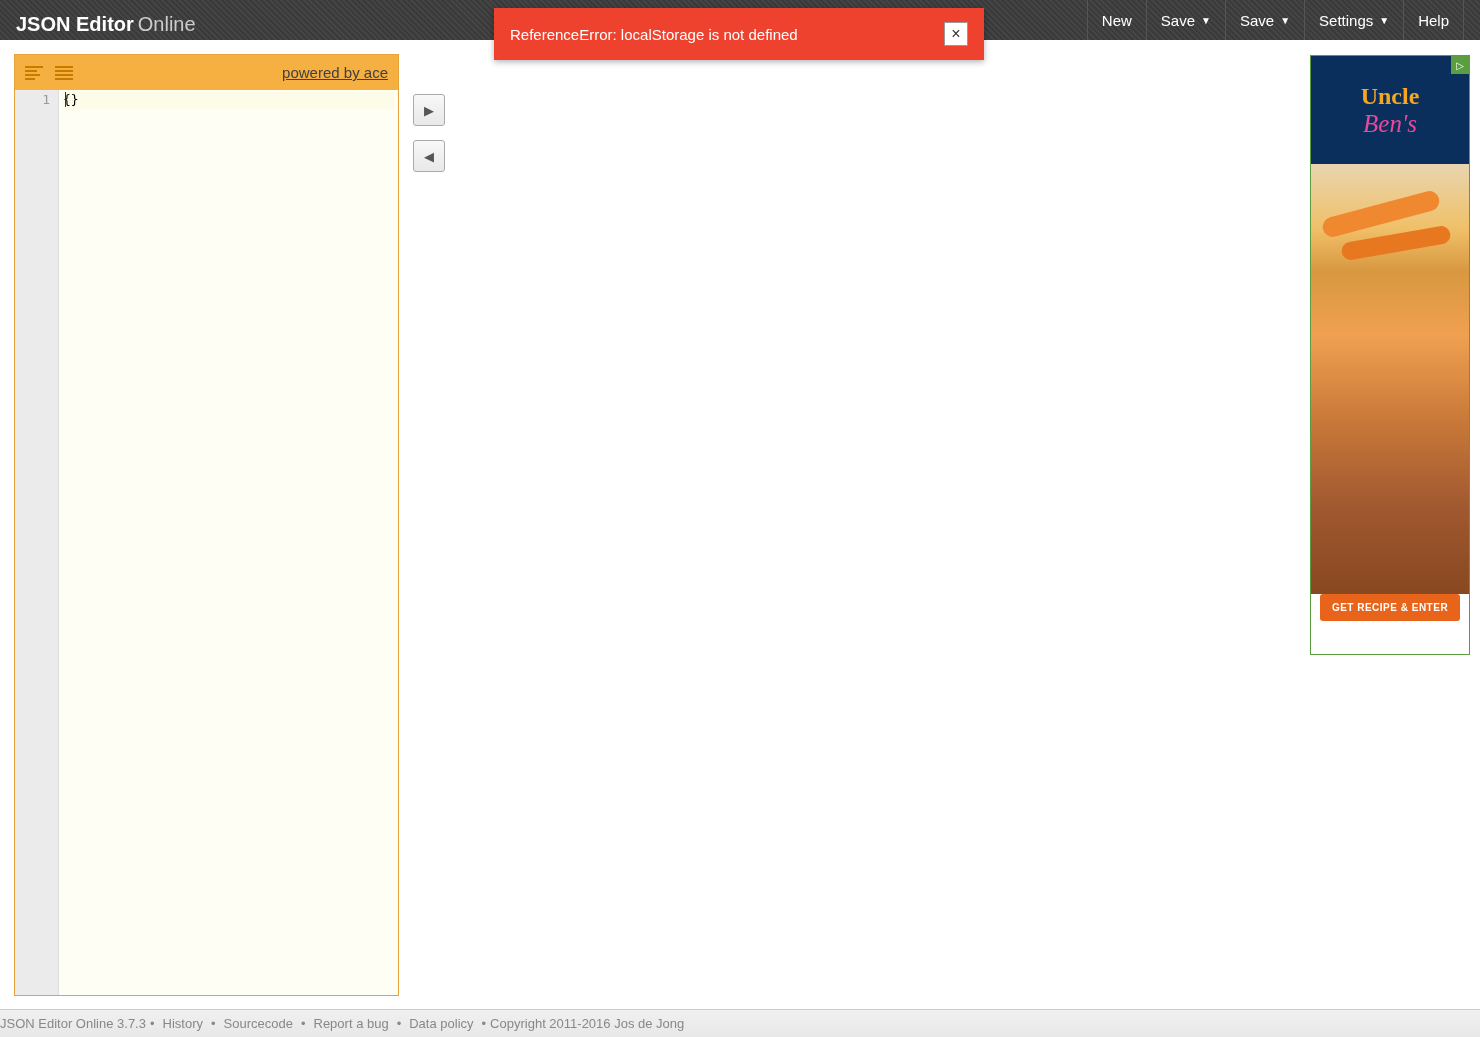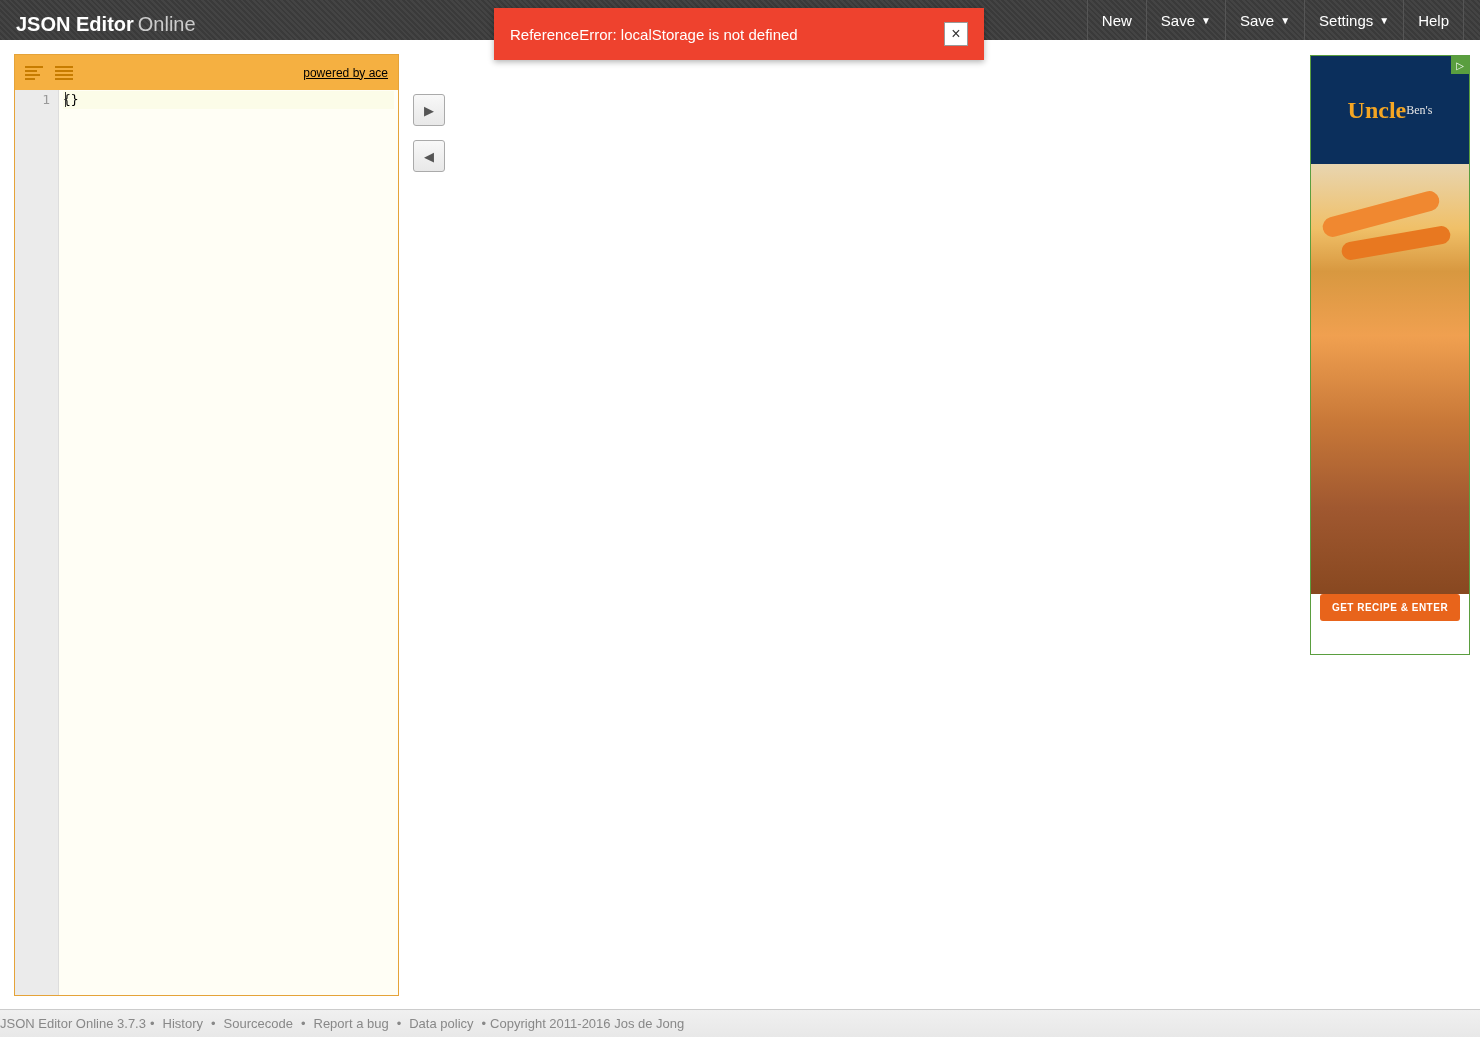--- a/index.html
+++ b/index.html
@@ -164,22 +164,22 @@
       gap: 2px;
     }
     
     .compact-icon span {
       width: 18px;
       height: 2px;
       background: #c77c00;
     }
     
     .powered-by {
-      color: #000000;
-      font-size: 12px;
+      color: #404040;
+      font-size: 15px;
       text-decoration: underline;
     }
     
     .editor-content {
       flex: 1;
       display: flex;
       background: #fffef5;
     }
     
     .gutter {
@@ -267,36 +267,37 @@
       font-size: 10px;
       display: flex;
       align-items: center;
       justify-content: center;
     }
     
     .ad-header {
       height: 108px;
       background: #0b2f5c;
       display: flex;
-      flex-direction: row;
+      flex-direction: column;
       align-items: center;
       justify-content: center;
       color: white;
       font-family: Georgia, serif;
     }
     
     .ad-brand {
       font-size: 24px;
       font-weight: bold;
       color: #f5a623;
     }
     
     .ad-brand-sub {
-      font-size: 12px;
-      color: #e5e5e5;
+      font-size: 25px;
+      color: #ec4899;
+      font-style: italic;
     }
     
     .ad-image {
       height: 430px;
       background: linear-gradient(to bottom, 
         #e8d5b0 0%, 
         #f0c068 15%,
         #d89840 25%,
         #f0a050 40%,
         #c87838 60%,

